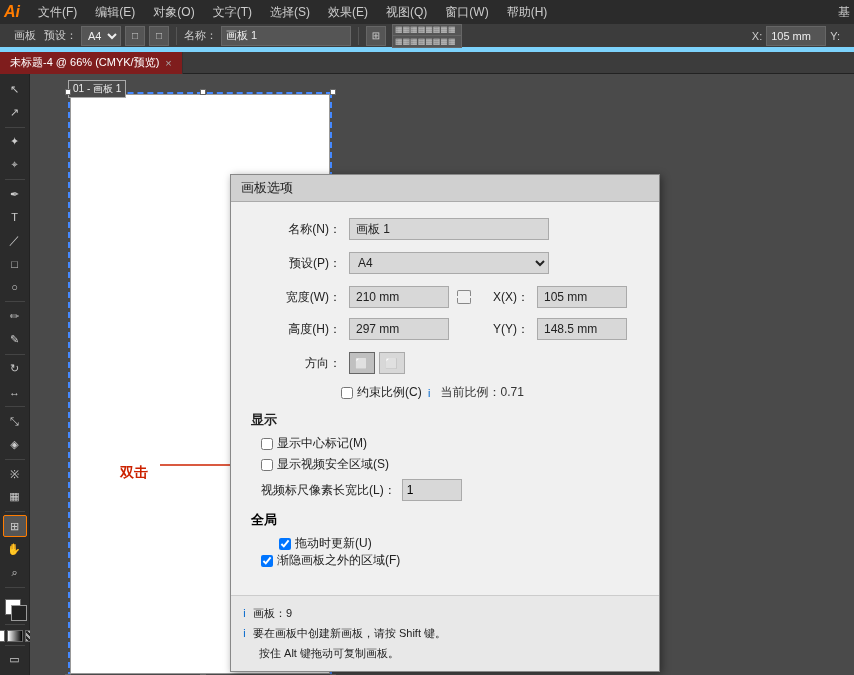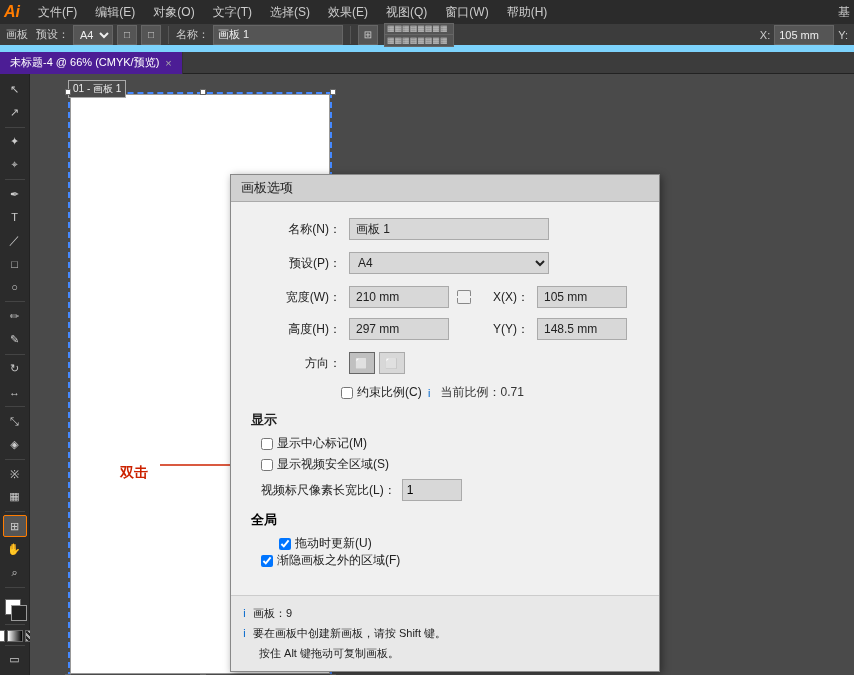--- a/index.html
+++ b/index.html
@@ -19,22 +19,22 @@
     .menu-bar .menu-items { display: flex; gap: 2px; }
     .menu-bar .menu-item {
       padding: 2px 8px; cursor: pointer; color: #ccc;
     }
     .menu-bar .right-area { margin-left: auto; color: #ccc; }
 
     
     .toolbar {
       display: flex; align-items: center;
       background: #3c3c3c; height: 28px;
-      padding: 0 6px; gap: 4px;
-      border-bottom: 7px solid #7dd3fc;
+      padding: 0 14px; gap: 4px;
+      border-bottom: 5px solid #7dd3fc;
     }
     .toolbar-label { color: #ccc; font-size: 11px; margin-right: 4px; }
     .toolbar select {
       background: #555; color: #eee; border: 1px solid #666;
       font-size: 11px; height: 20px; padding: 0 2px;
     }
     .toolbar-icon {
       width: 20px; height: 20px; background: #555; border: 1px solid #666;
       display: flex; align-items: center; justify-content: center;
       cursor: pointer; color: #ccc; font-size: 10px;
@@ -53,21 +53,21 @@
       display: flex; align-items: center;
       background: #3c3c3c; height: 22px;
       border-bottom: 1px solid #222;
     }
     .tab {
       display: flex; align-items: center;
       background: #555; color: #ccc; font-size: 11px;
       padding: 0 10px 0 10px; height: 22px;
       border-right: 1px solid #333; cursor: pointer;
     }
-    .tab.active { background: #4c1d95; color: #fff; justify-content: flex-end; }
+    .tab.active { background: #7f1d1d; color: #fff; justify-content: flex-end; }
     .tab-close { margin-left: 6px; color: #aaa; cursor: pointer; }
 
     
     .main-area { display: flex; height: calc(675px - 24px - 28px - 22px); }
 
     
     .left-toolbar {
       width: 30px; background: #2b2b2b;
       display: flex; flex-direction: column; align-items: center;
       padding: 4px 0; gap: 1px;

